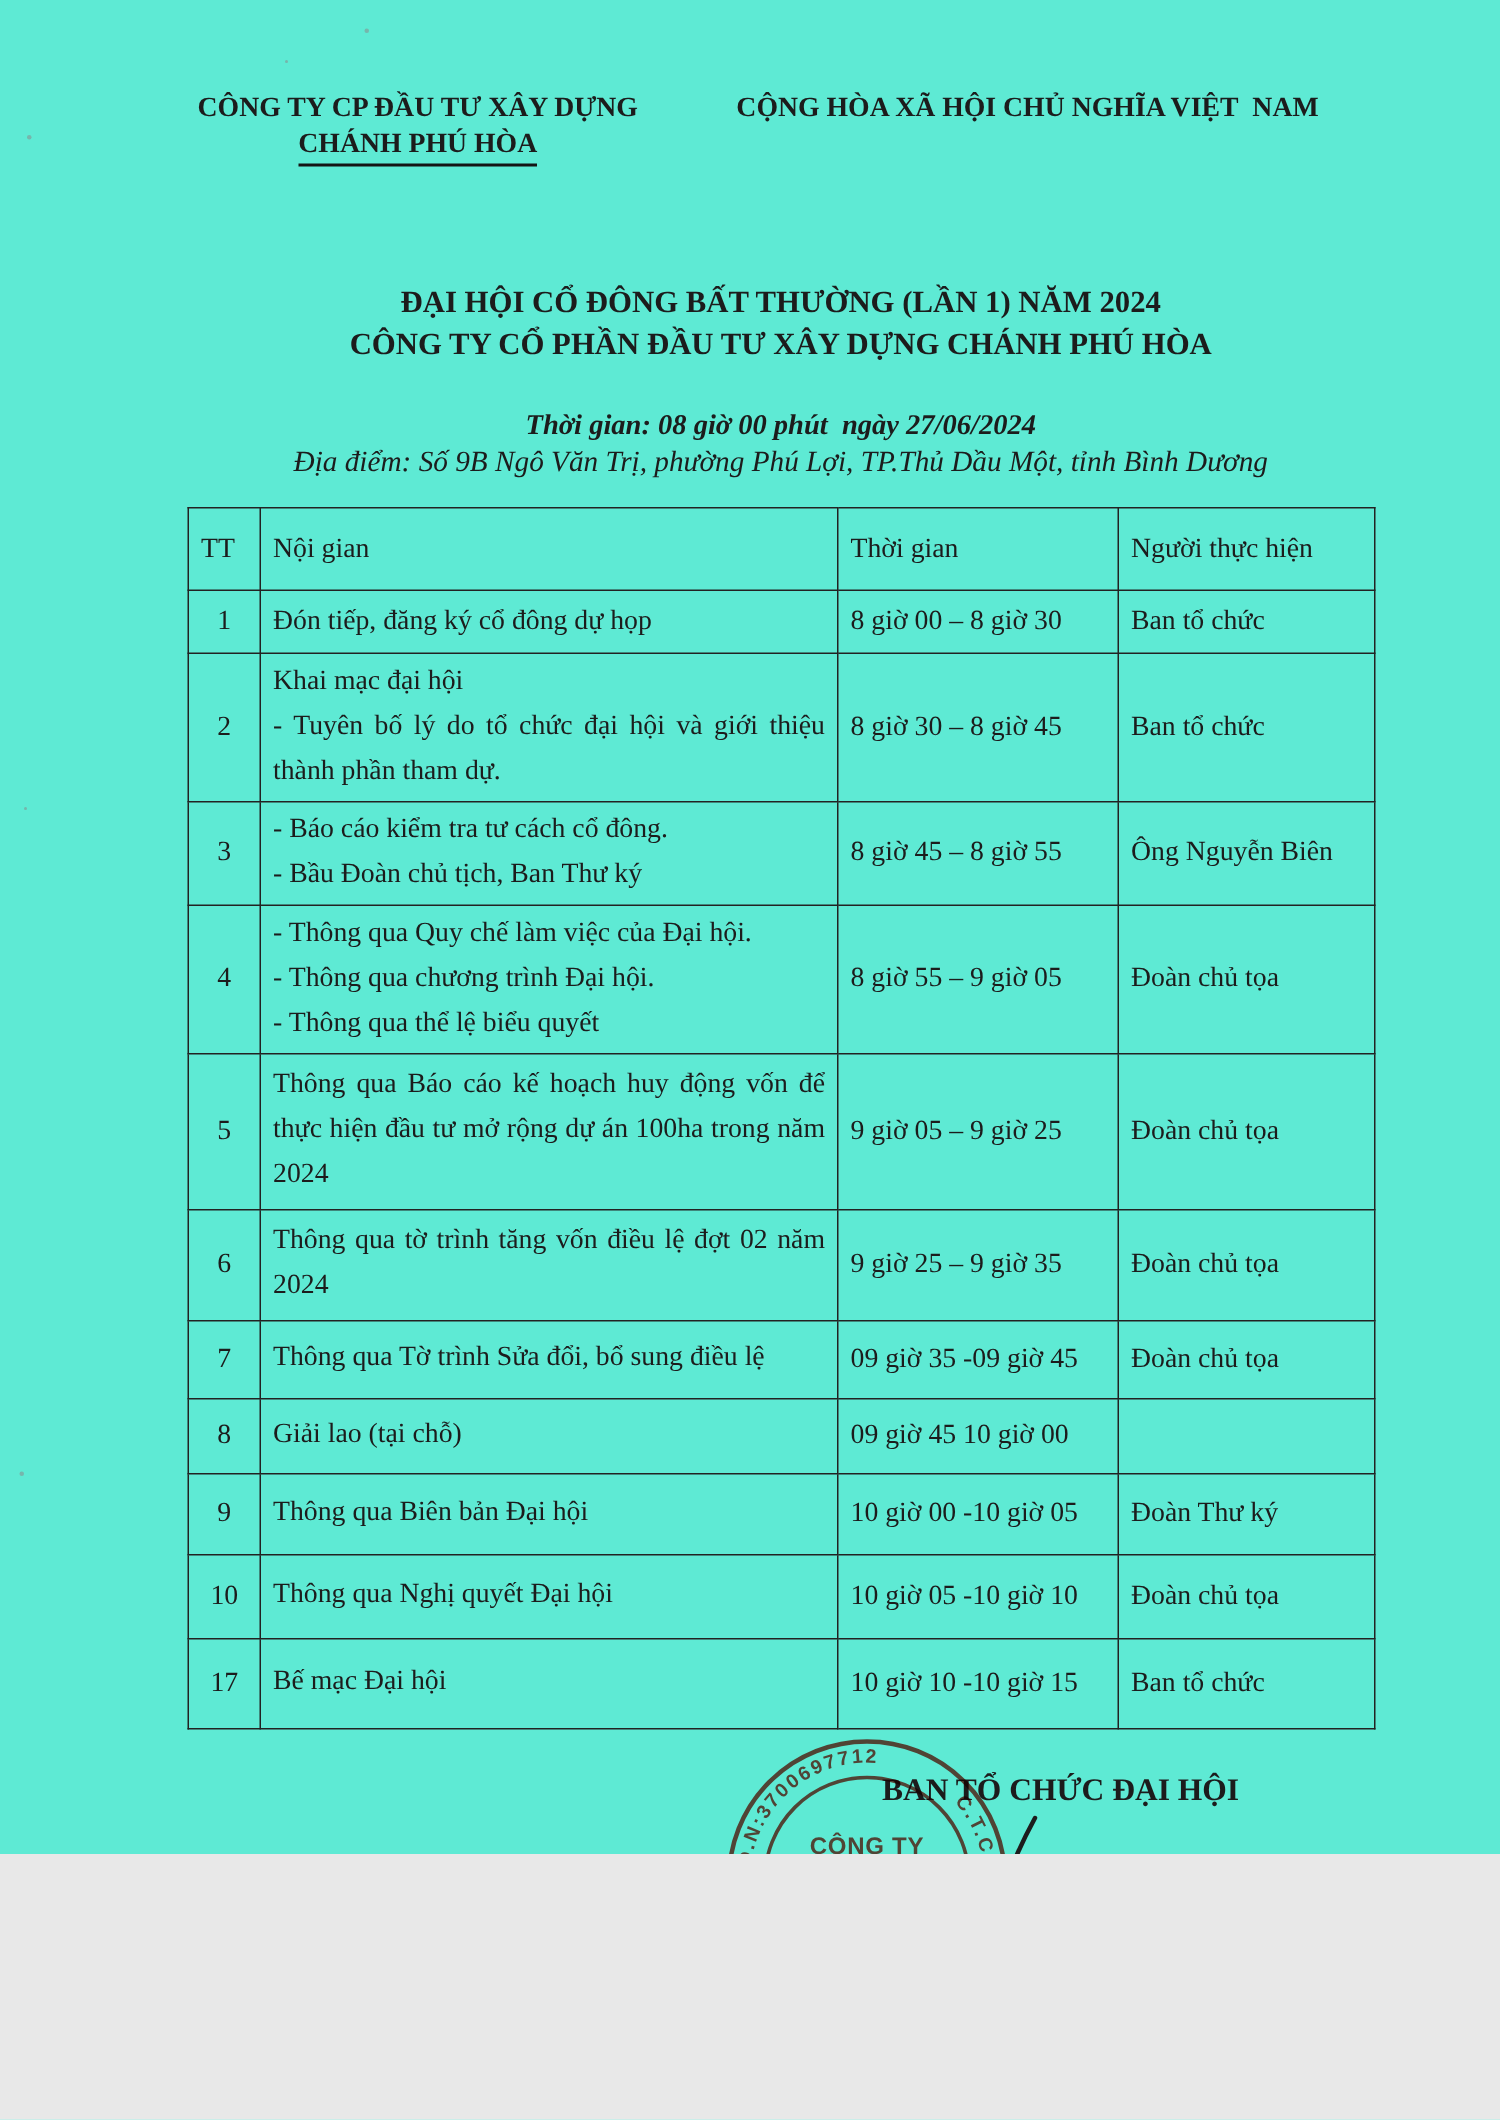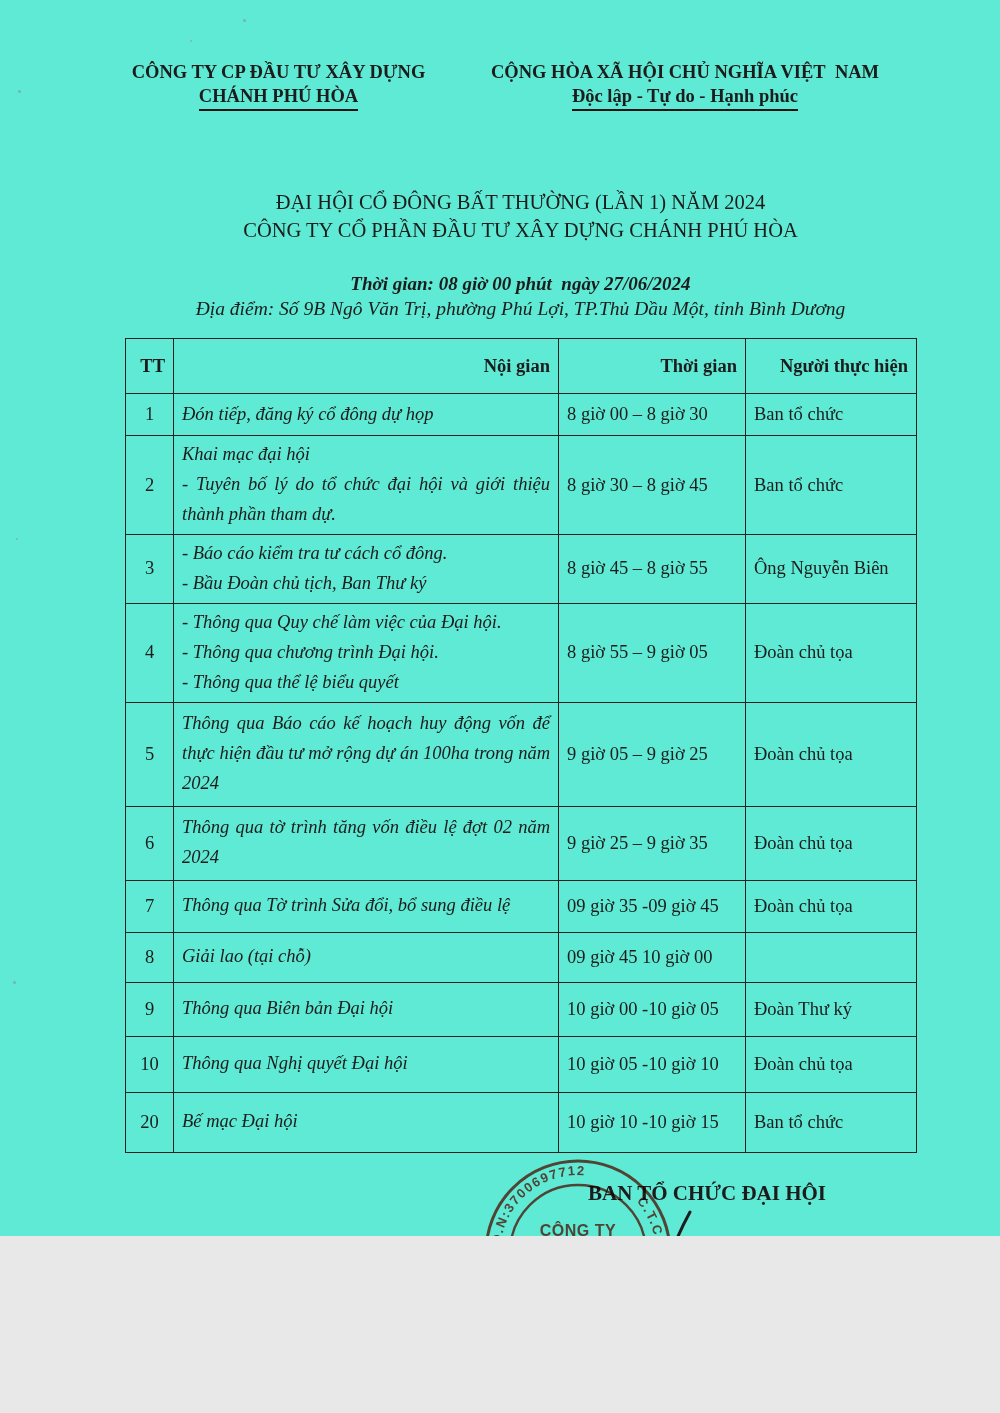--- a/index.html
+++ b/index.html
@@ -19,38 +19,38 @@
   }
   
   .doc-header{display:flex;padding-top:60px;}
   .hdr-block{text-align:center;font-weight:bold;line-height:1.3;}
   .hdr-left{width:345px;margin-left:106px;font-size:18.5px;}
   .hdr-right{width:440px;margin-left:14px;font-size:18.5px;}
   .hdr-underline{display:inline-block;border-bottom:2.5px solid #141414;padding-bottom:1px;}
   
   .title-block{margin:80px 0 0 125px;width:791px;text-align:center;}
   .t1{font-size:24px;font-weight:bold;letter-spacing:.5px;}
-  .t2,.t3{font-size:20.5px;font-weight:normal;margin-top:5px;}
+  .t2,.t3{font-size:20.5px;font-weight:bold;margin-top:5px;}
   .t-time{font-size:19px;font-weight:bold;font-style:italic;margin-top:31px;}
   .t-loc{font-size:19.5px;font-style:italic;margin-top:3px;}
   
   table.agenda{
     margin:18px 0 0 125px;width:791px;
     border-collapse:collapse;table-layout:fixed;
   }
   table.agenda th,table.agenda td{
     border:1.7px solid #222;
     font-size:18.5px;
     padding:4px 8px;
     vertical-align:middle;
   }
-  table.agenda th{font-weight:bold;text-align:right;height:46px;}
+  table.agenda th{font-weight:normal;text-align:left;height:46px;}
   td.c-tt{text-align:center;}
   td.c-content{text-align:justify;padding-left:12px;padding-right:10px;}
-  .content-line{line-height:1.62;font-style:italic;}
+  .content-line{line-height:1.62;}
   td.c-time{padding-left:10px;margin-left:12px;}
   td.c-person{padding-left:12px;}
   
   .committee{
     position:absolute;left:588px;top:1181px;
     font-size:21px;font-weight:bold;z-index:1;white-space:nowrap;
   }
   .stamp-svg{position:absolute;left:480px;top:1155px;z-index:2;mix-blend-mode:multiply;opacity:.92;}
   .stamp-arc{font-family:"Liberation Sans","DejaVu Sans",sans-serif;font-weight:bold;font-size:13px;letter-spacing:1.6px;fill:var(--stamp-red);}
   .stamp-arc-b{font-family:"Liberation Sans","DejaVu Sans",sans-serif;font-weight:bold;font-size:12.5px;letter-spacing:.8px;fill:var(--stamp-red);}
@@ -83,21 +83,20 @@
   <div class="speck" style="left:16px;top:538px;width:2px;height:2px;"></div>
   <div class="speck" style="left:13px;top:981px;width:3px;height:3px;"></div>
 
   <div class="doc-header">
     <div class="hdr-block hdr-left">
       <div>CÔNG TY CP ĐẦU TƯ XÂY DỰNG</div>
       <span class="hdr-underline">CHÁNH PHÚ HÒA</span>
     </div>
     <div class="hdr-block hdr-right">
       <div>CỘNG HÒA XÃ HỘI CHỦ NGHĨA VIỆT&nbsp; NAM</div>
-      <span class="hdr-underline">Độc lập - Tự do - Hạnh phúc</span>
     </div>
   </div>
 
   <div class="title-block">
     <div class="t2">ĐẠI HỘI CỔ ĐÔNG BẤT THƯỜNG (LẦN 1) NĂM 2024</div>
     <div class="t3">CÔNG TY CỔ PHẦN ĐẦU TƯ XÂY DỰNG CHÁNH PHÚ HÒA</div>
     <div class="t-time">Thời gian: 08 giờ 00 phút &nbsp;ngày 27/06/2024</div>
     <div class="t-loc">Địa điểm: Số 9B Ngô Văn Trị, phường Phú Lợi, TP.Thủ Dầu Một, tỉnh Bình Dương</div>
   </div>
 
@@ -195,21 +194,21 @@
         </tr>
         <tr style="height: 56px;">
           <td class="c-tt">10</td>
           <td class="c-content">
             <div class="content-line">Thông qua Nghị quyết Đại hội</div>
           </td>
           <td class="c-time">10 giờ 05 -10 giờ 10</td>
           <td class="c-person">Đoàn chủ tọa</td>
         </tr>
         <tr style="height: 60px;">
-          <td class="c-tt">20</td>
+          <td class="c-tt">17</td>
           <td class="c-content">
             <div class="content-line">Bế mạc Đại hội</div>
           </td>
           <td class="c-time">10 giờ 10 -10 giờ 15</td>
           <td class="c-person">Ban tổ chức</td>
         </tr>
       </tbody>
   </table>
 
   <div class="committee">BAN TỔ CHỨC ĐẠI HỘI</div>

